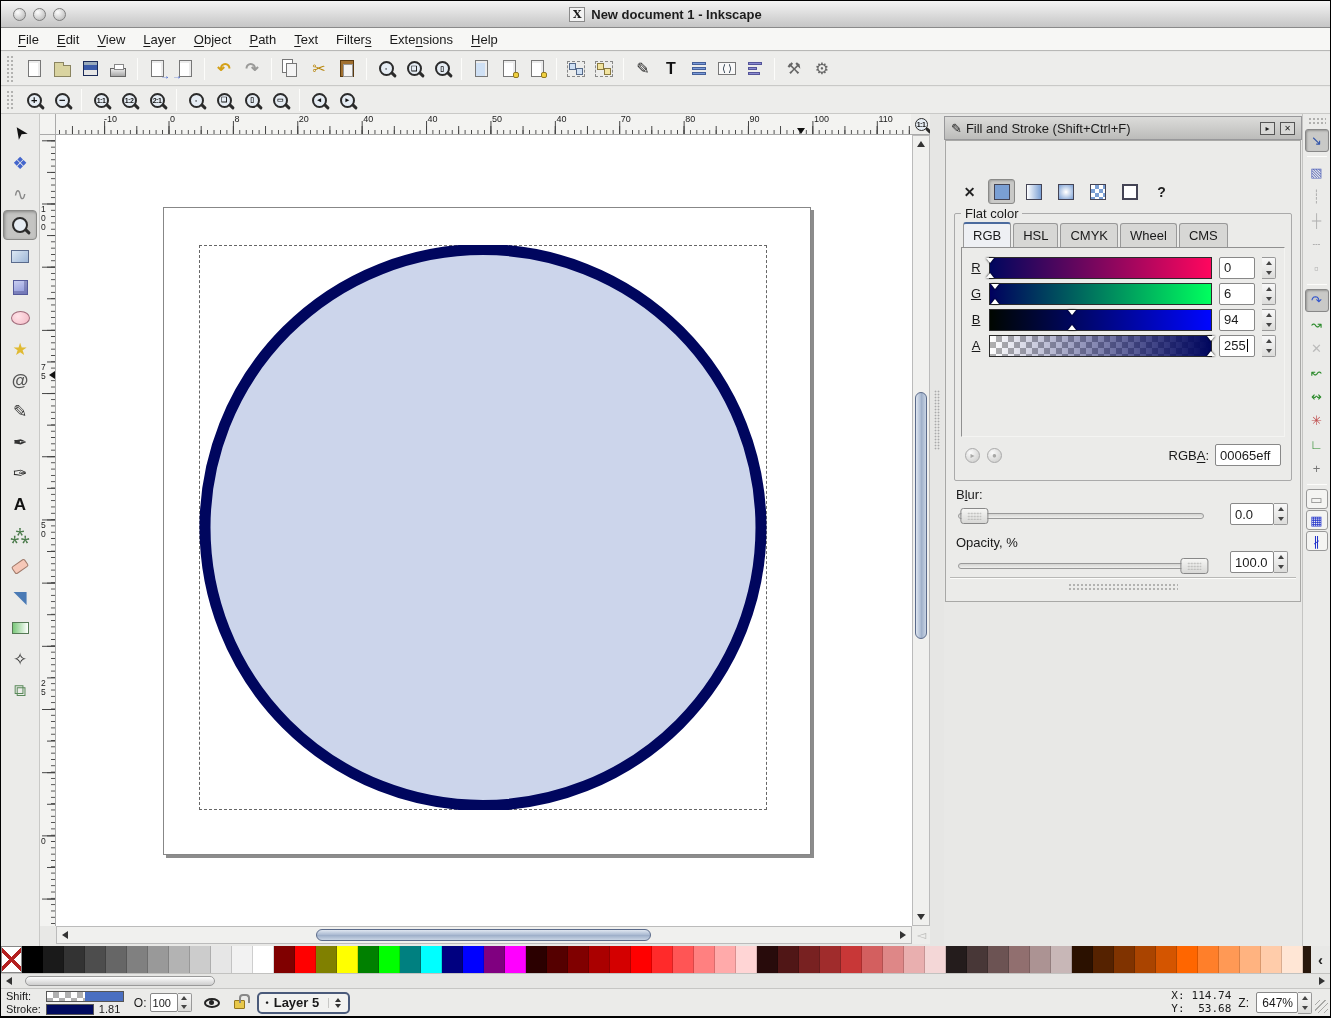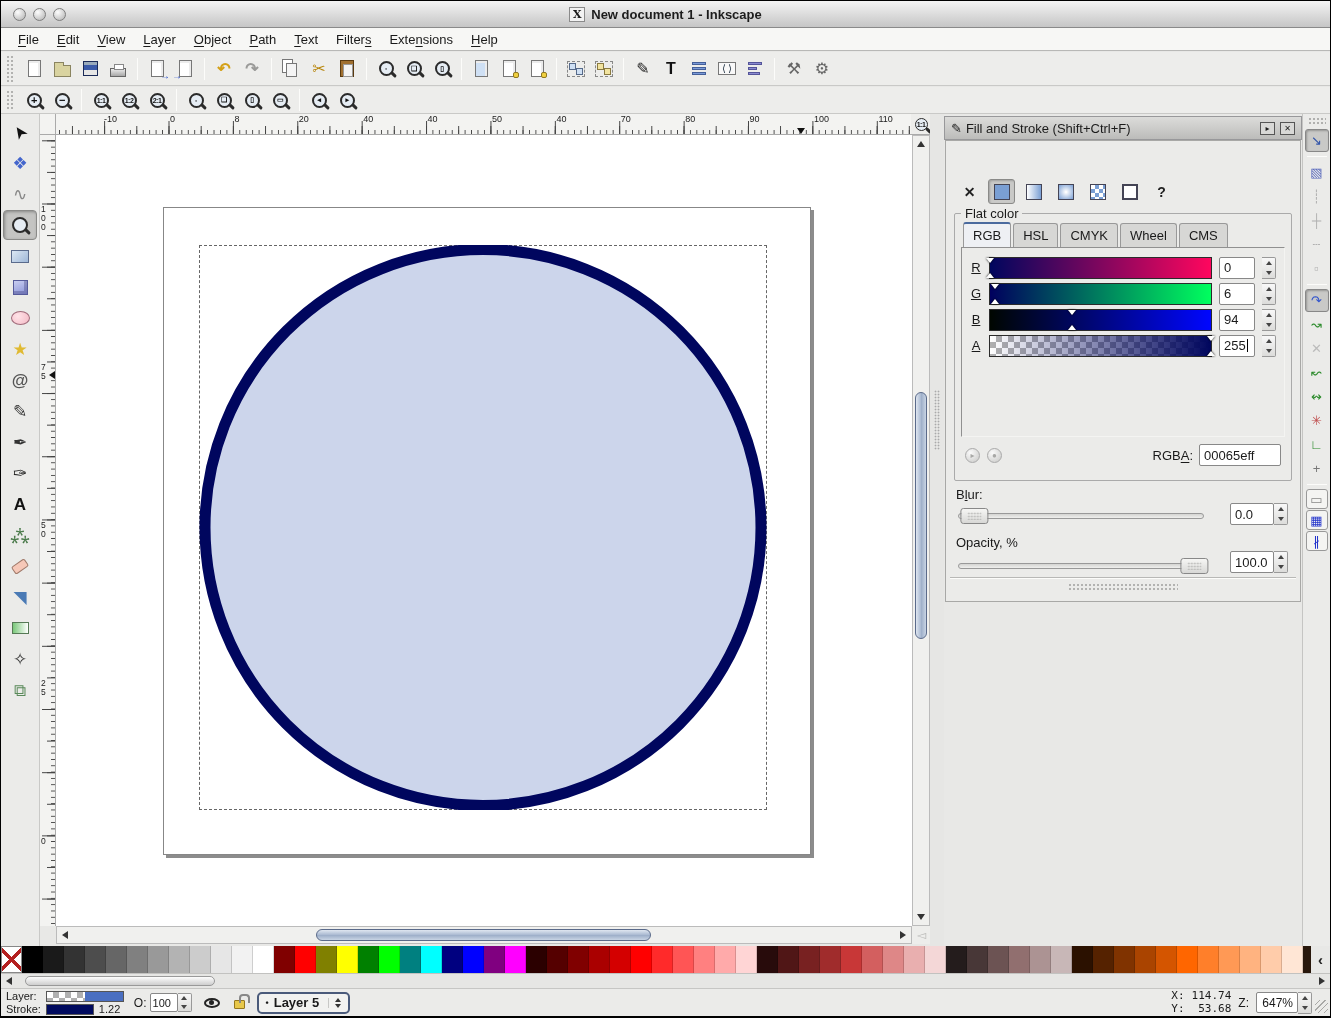--- a/index.html
+++ b/index.html
@@ -667,21 +667,21 @@
               <span class="spn">
                 <i class="su"></i>
                 <i class="sd"></i>
               </span>
             </div>
           </div>
         <div class="rgba-row">
           <span class="round-btn">▸</span>
           <span class="round-btn">●</span>
           <span class="rgba-lbl"><span>RGB</span><u>A</u><span>:</span></span>
-          <span class="valbox" style="width:82px">00065eff</span>
+          <span class="valbox" style="width:66px">00065eff</span>
         </div>
       </div>
       <div class="pb-label" style="top:346px"><span>B</span><u>l</u><span>ur:</span></div>
       <div class="hslider" style="top:366px;right:96px">
         <div class="hs-track">
             <div class="hs-thumb" id="blur-thumb" style="left: 3%;"></div>
           </div>
       </div>
       <div class="spinbox" style="position:absolute;right:12px;top:362px">
         <span class="valbox" style="width:44px">0.0</span>
@@ -840,28 +840,28 @@
         <i class="tri-l"></i>
       </div>
     <div class="ps-thumb"></div>
     <div class="sbarrow" style="right:1px;top:0px;height:14px">
         <i class="tri-r"></i>
       </div>
   </div>
 
   <div class="statusbar">
     <div class="fs">
-      <span>Layer:</span>
+      <span>Shift:</span>
       <span class="fsw checker">
           <i class="fillcol" id="fill-col" style="background: rgb(74, 111, 193);"></i>
         </span>
       <span>Stroke:</span>
       <span class="fs-row">
         <i class="strokecol" id="stroke-col" style="background: rgb(0, 10, 94);"></i>
-        <b class="sw-val">1.22</b>
+        <b class="sw-val">1.81</b>
       </span>
     </div>
     <span class="o-lbl">O:</span>
     <span class="spinbox">
       <span class="valbox o-val">100</span>
       <span class="spn o-spn">
           <i class="su"></i>
           <i class="sd"></i>
         </span>
     </span>

